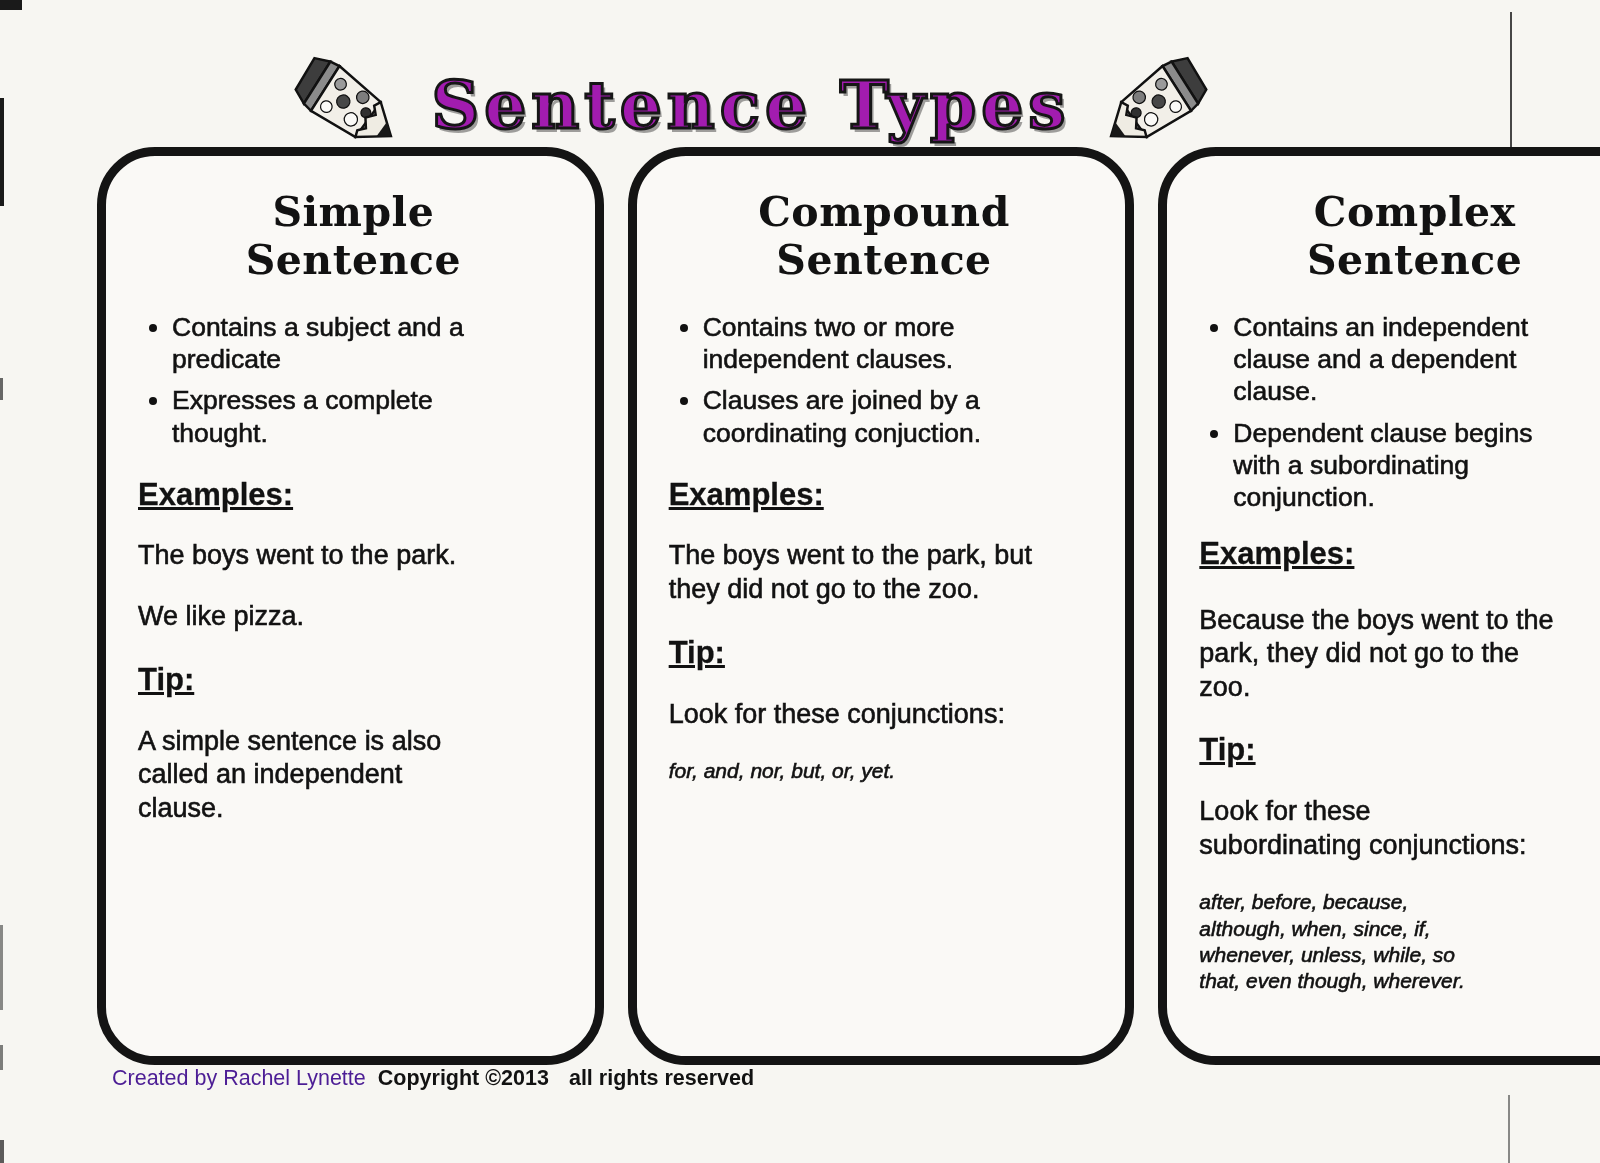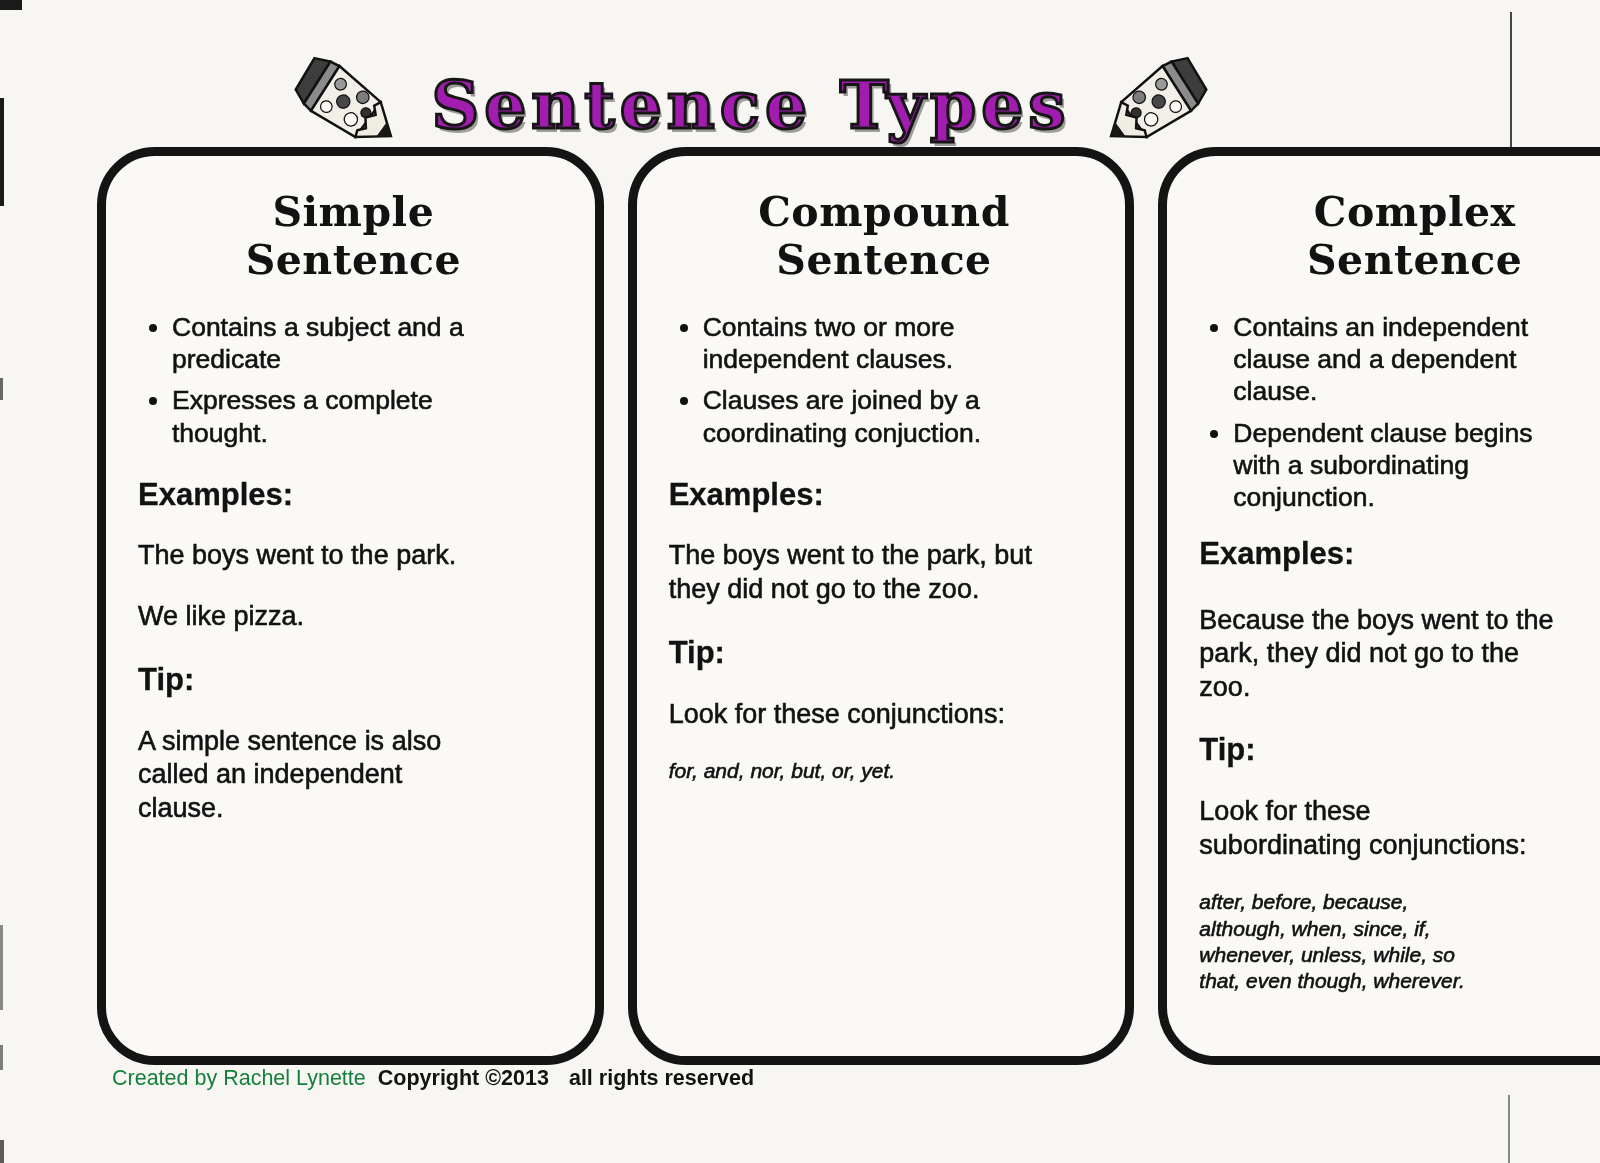--- a/index.html
+++ b/index.html
@@ -38,34 +38,34 @@
     font-family:"DejaVu Serif", serif; font-weight:bold;
     font-size:41px; line-height:1.18; letter-spacing:.5px;
     text-align:center; margin:10px 0 26px; white-space:pre-line;
   }
   .body-text { -webkit-text-stroke:.6px #111; }
   .bullets { margin:18px 0 0 4px; padding-left:30px; }
   .bullets li {
     font-size:26.5px; line-height:1.22; margin-bottom:9px; white-space:pre-line;
   }
   .bullets li::marker { color:#111; }
-  .section-label { font-size:31px; font-weight:bold; margin-top:28px; -webkit-text-stroke:.3px #111; }
+  .section-label { font-size:31px; font-weight:bold; margin-top:28px;text-decoration:underline; -webkit-text-stroke:.3px #111; }
   .example { font-size:27px; line-height:1.25; margin-top:26px; white-space:pre-line; }
   .tip-text { font-size:27px; line-height:1.25; white-space:pre-line; }
   .tip-italic { font-size:21px; line-height:1.25; font-style:italic; white-space:pre-line; }
   
   .panel.p3 .section-label { margin-top:22px; }
   .panel.p3 .example { margin-top:32px; }
 
   
   .footer {
     position:absolute; left:112px; top:1066px;
     font-size:21.5px; white-space:nowrap;
   }
-  .f-created { font-weight:normal; color:#15803d; }
+  .f-created { font-weight:normal; color:#4c1d95; }
   .f-copy { font-weight:bold; margin-left:6px; }
   .f-rights { font-weight:bold; margin-left:14px; }
 
   
   .artifact { position:absolute; background:#1a1a1a; }
   .corner-mark { left:0; top:0; width:22px; height:10px; }
   .edge-a { left:0; top:98px;  width:4px; height:108px; }
   .edge-b { left:0; top:378px; width:3px; height:22px; opacity:.65; }
   .edge-c { left:0; top:925px; width:3px; height:85px; opacity:.5; }
   .edge-d { left:0; top:1045px; width:3px; height:25px; opacity:.55; }

